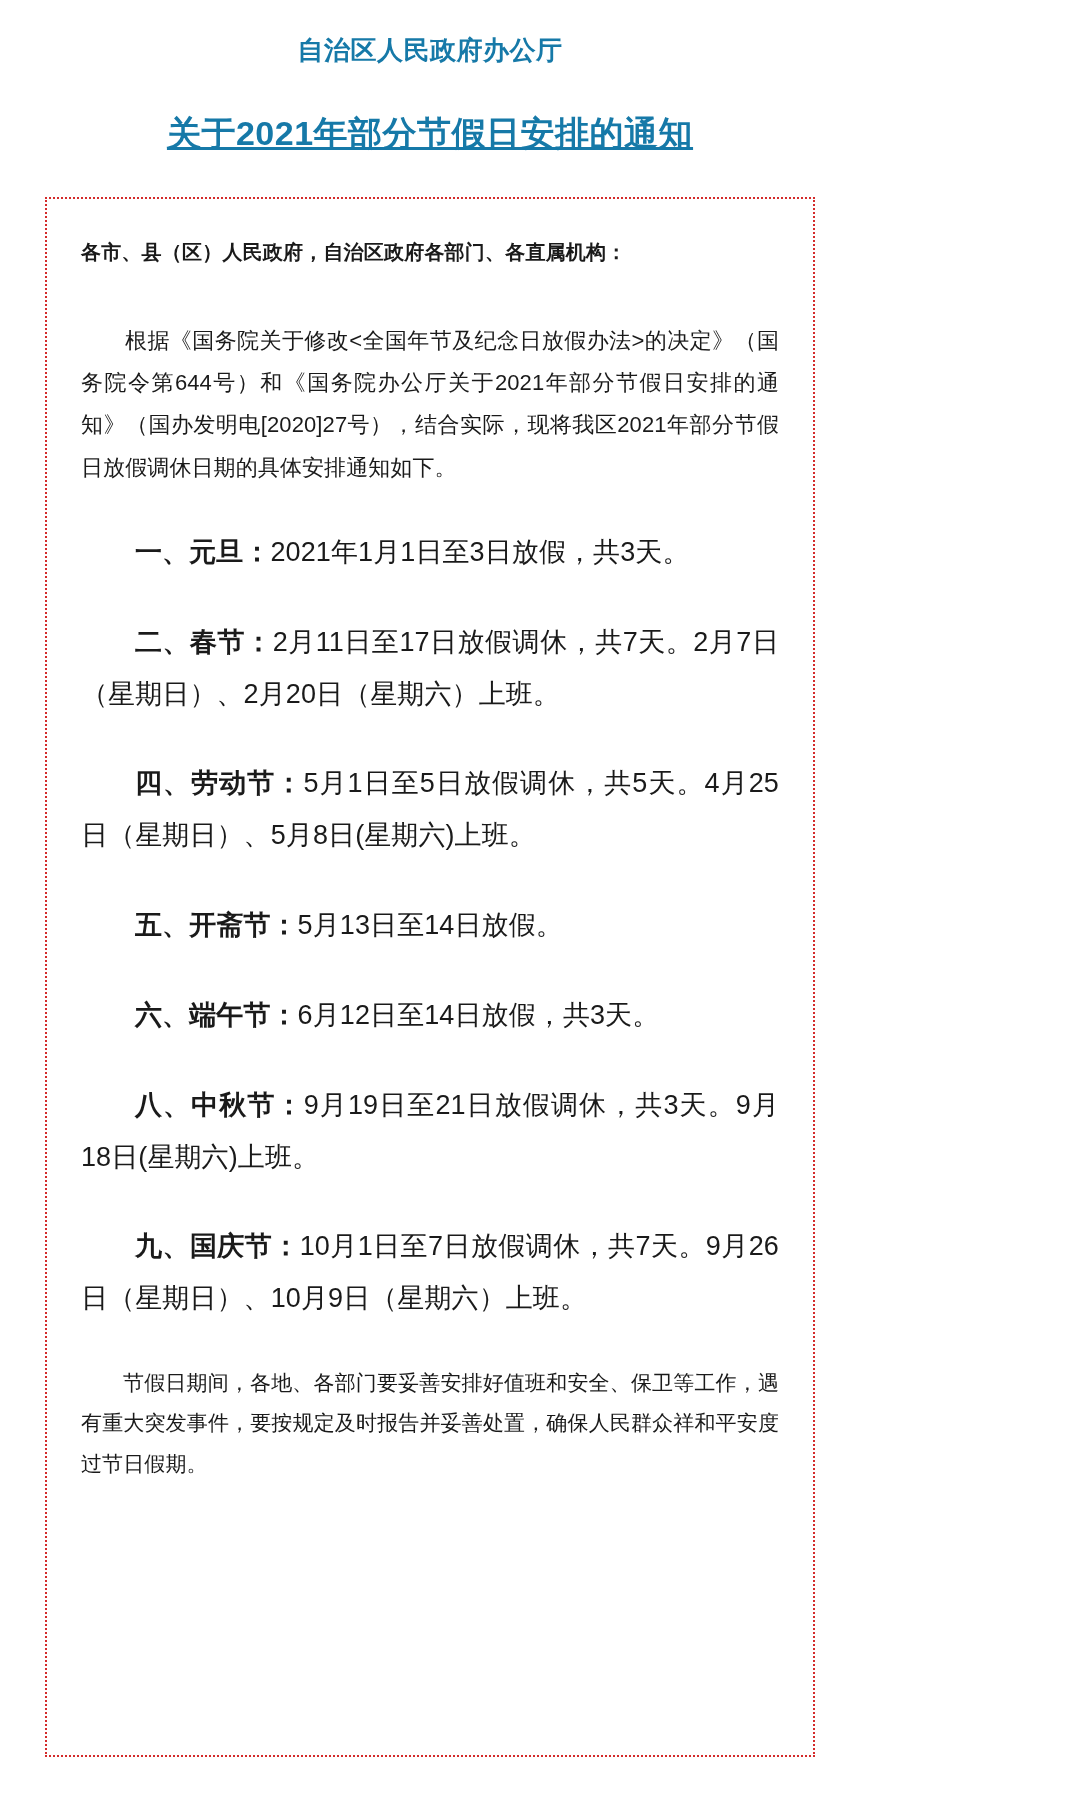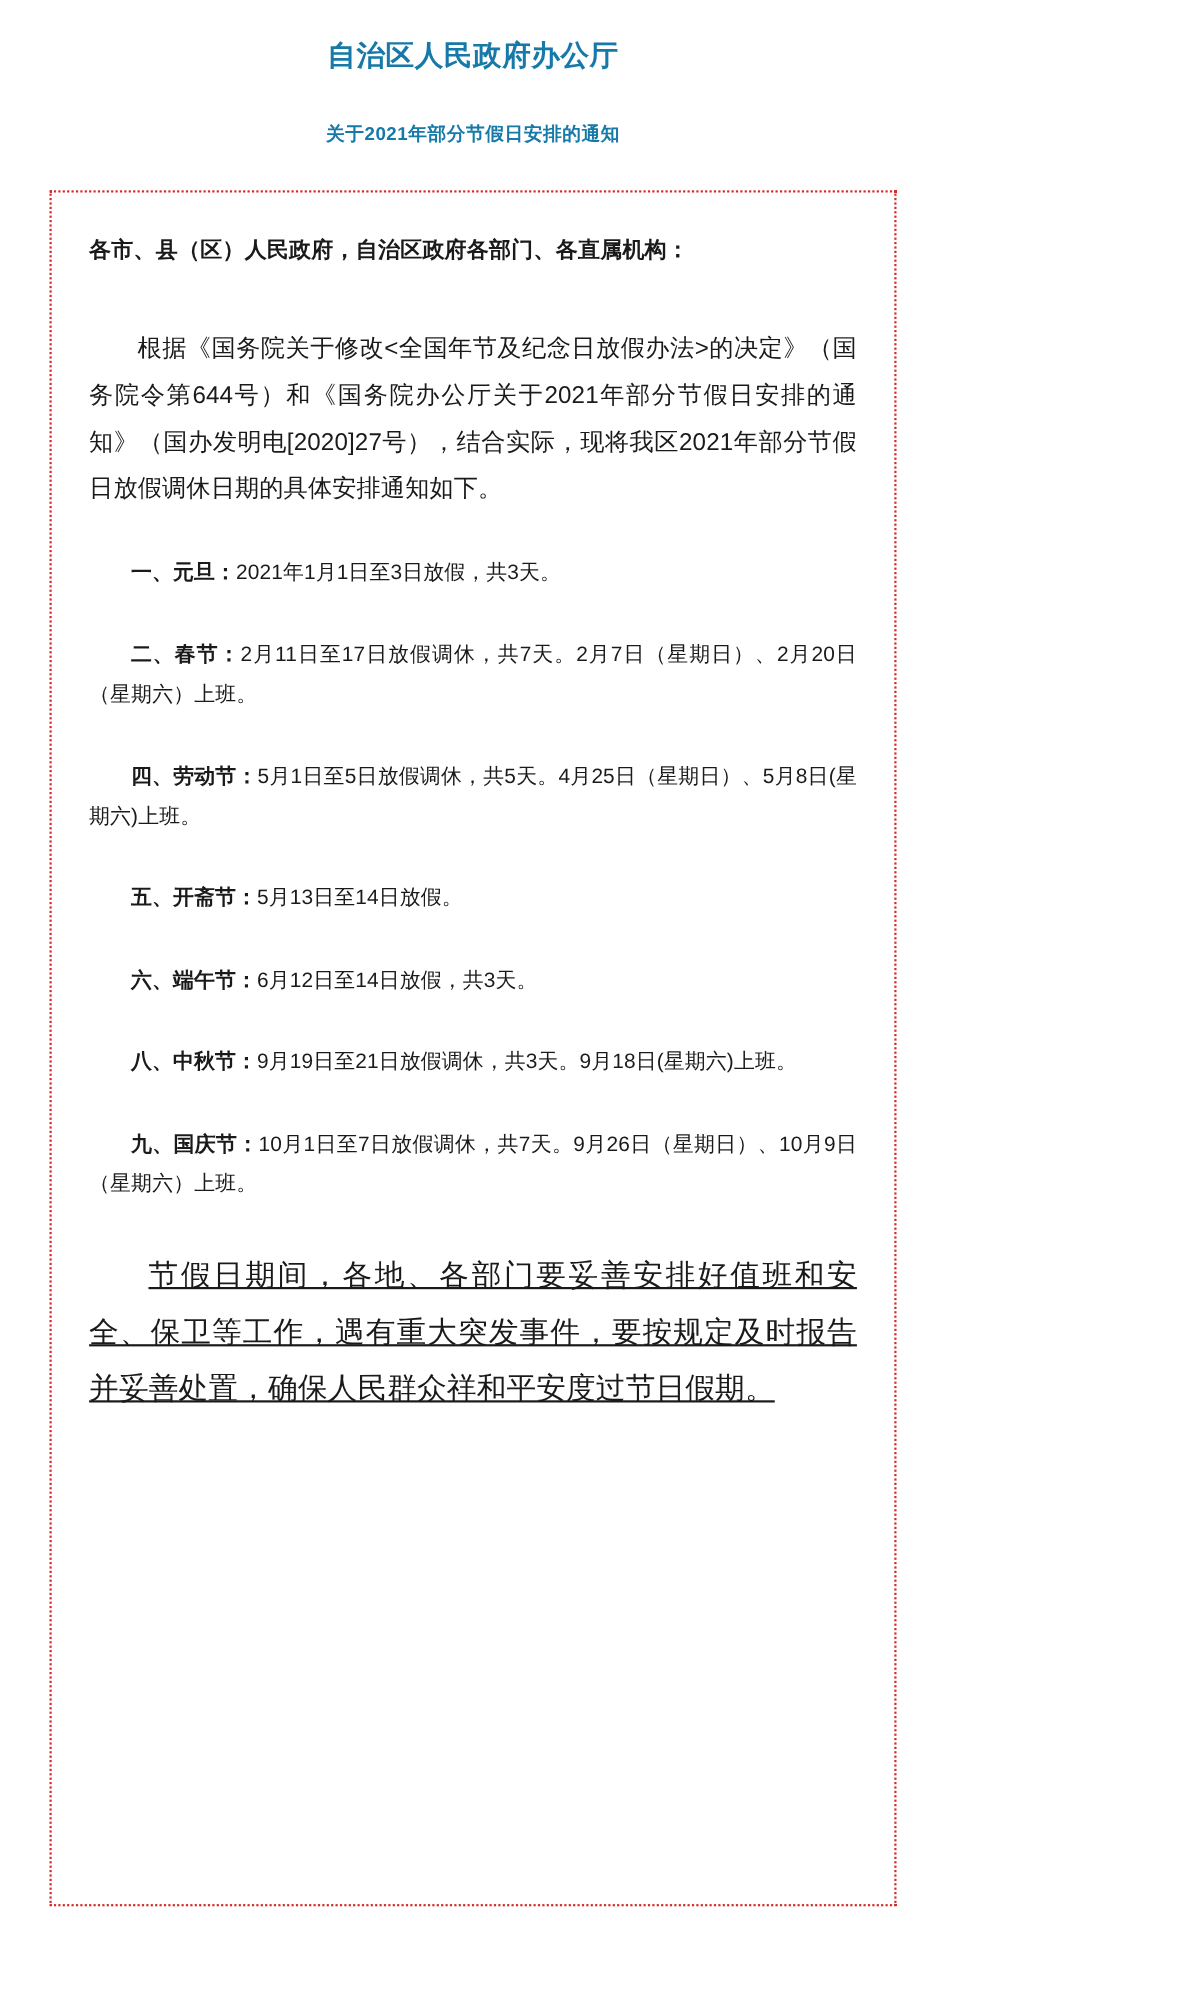--- a/index.html
+++ b/index.html
@@ -32,23 +32,24 @@
     font-weight: 700;
     letter-spacing: 0.5px;
     line-height: 1.4;
     margin: 0;
   }
   .org-title {
     font-size: 26px;
     padding-top: 6px;
   }
   .doc-title {
-    font-size: 17px;
+    font-size: 34px;
     padding-top: 42px;
     padding-bottom: 6px;
+    text-decoration: underline;
   }
 
   
   .content-frame {
     margin: 33px 45px 40px 45px;
     border: 2px dotted #d42b2b;
     box-sizing: border-box;
     padding: 38px 34px 44px 34px;
     background: #ffffff;
     min-height: 1560px;
@@ -66,41 +67,40 @@
     font-size: 22px;
     line-height: 1.92;
     margin: 0 0 38px 0;
     text-align: justify;
     text-justify: inter-ideograph;
     text-indent: 2em;
     letter-spacing: 0.1px;
   }
 
   .item {
-    font-size: 19px;
+    font-size: 27px;
     line-height: 1.92;
     margin: 0 0 38px 0;
     text-align: justify;
     text-justify: inter-ideograph;
     text-indent: 2em;
     letter-spacing: 0.1px;
   }
   .item .lead {
     font-weight: 700;
   }
 
   .closing {
-    font-size: 27px;
+    font-size: 21px;
     line-height: 1.92;
     margin: 0;
     text-align: justify;
     text-justify: inter-ideograph;
     text-indent: 2em;
     letter-spacing: 0.1px;
-    text-decoration: underline;
   }
 
   .items-block { margin: 0; padding: 0; }
 </style>
 </head>
 <body>
 
 <div class="page">
 
   <div class="doc-header">

